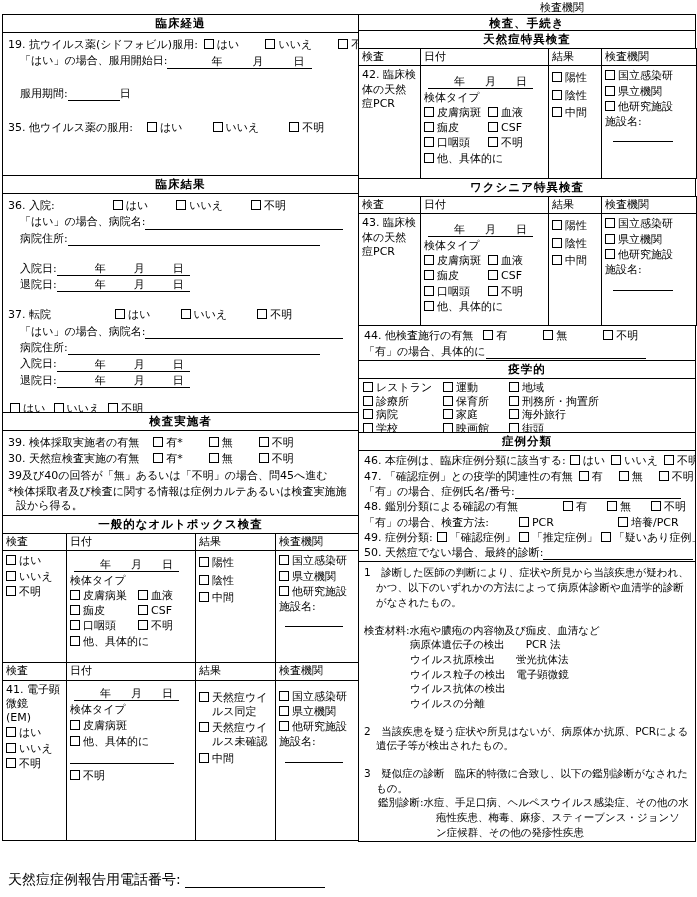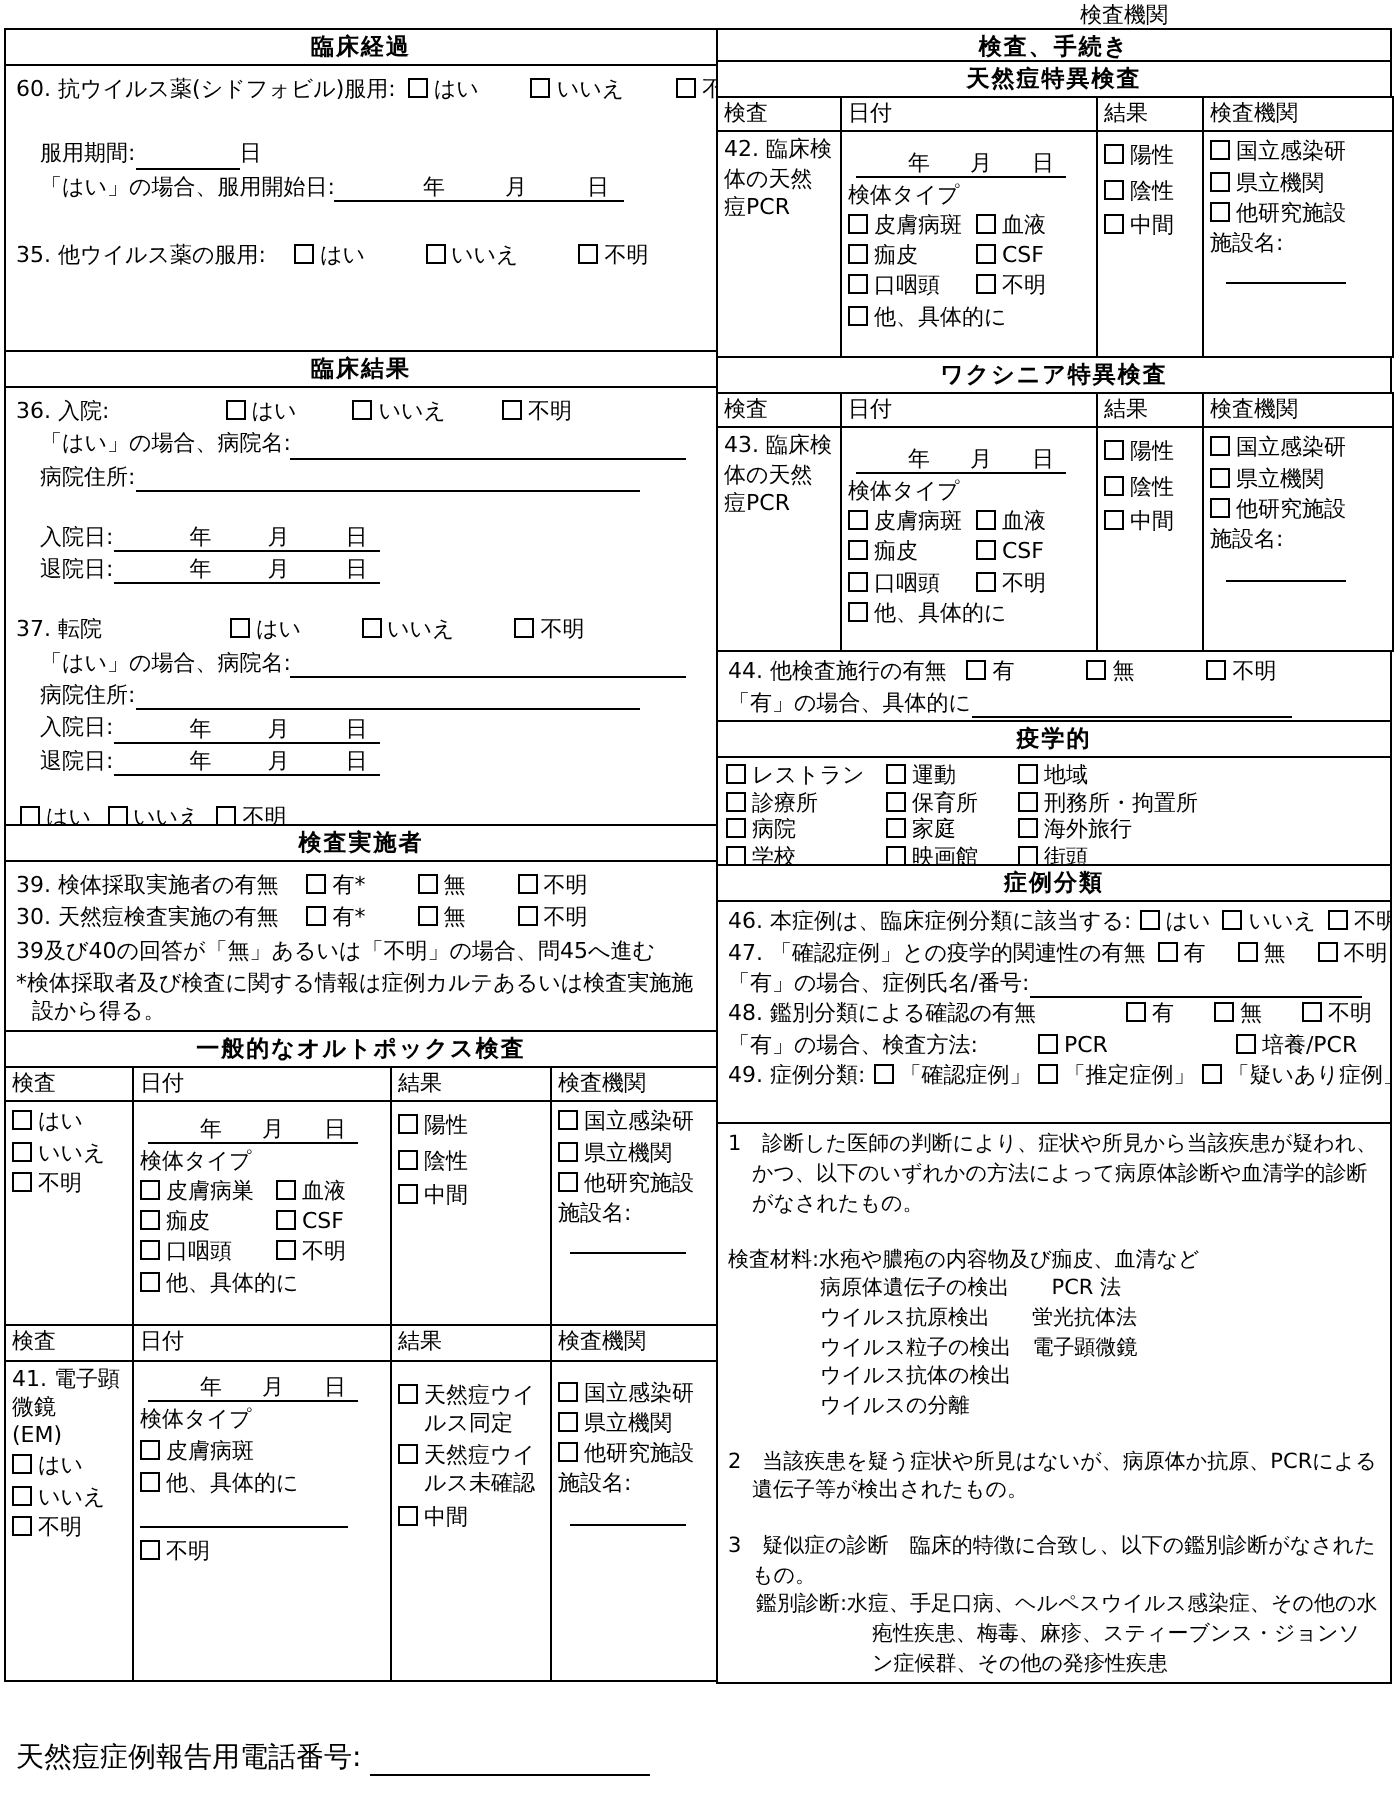--- a/index.html
+++ b/index.html
@@ -51,27 +51,27 @@
 
   <div class="caseno"><span>検査機関</span></div>
 
   <div class="formwrap">
 
     <div class="colL">
 
       <div class="box" style="height:162px">
         <div class="sec-title hdr">臨床経過</div>
         <div class="pad">
-          <div class="row"><span>60. 抗ウイルス薬(シドフォビル)服用:</span><span class="opts" style="gap:26px;margin-left:6px">
-                <span class="opt"><span class="cb"></span><span>はい</span></span>
-                <span class="opt"><span class="cb"></span><span>いいえ</span></span>
-                <span class="opt"><span class="cb"></span><span>不明</span></span>
-              </span></div>
+          <div class="row"><span>19. 抗ウイルス薬(シドフォビル)服用:</span><span class="opts" style="gap:26px;margin-left:6px">
+                <span class="opt"><span class="cb"></span><span>はい</span></span>
+                <span class="opt"><span class="cb"></span><span>いいえ</span></span>
+                <span class="opt"><span class="cb"></span><span>不明</span></span>
+              </span></div>
+          <div class="row ind"><span>「はい」の場合、服用開始日:</span><span class="dl"><span class="sp" style="width:44px"></span><i>年</i><span class="sp" style="width:30px"></span><i>月</i><span class="sp" style="width:30px"></span><i>日</i><span class="sp" style="width:8px"></span></span></div>
           <div class="row ind" style="margin-top:18px"><span>服用期間:</span><span class="blank" style="width:52px"></span><span>日</span></div>
-          <div class="row ind"><span>「はい」の場合、服用開始日:</span><span class="dl"><span class="sp" style="width:44px"></span><i>年</i><span class="sp" style="width:30px"></span><i>月</i><span class="sp" style="width:30px"></span><i>日</i><span class="sp" style="width:8px"></span></span></div>
           <div class="row" style="margin-top:20px"><span>35. 他ウイルス薬の服用:</span><span class="opts" style="gap:30px;margin-left:14px">
                 <span class="opt"><span class="cb"></span><span>はい</span></span>
                 <span class="opt"><span class="cb"></span><span>いいえ</span></span>
                 <span class="opt"><span class="cb"></span><span>不明</span></span>
               </span></div>
         </div>
       </div>
 
       <div class="box" style="height:238px">
         <div class="sec-title hdr">臨床結果</div>
@@ -336,20 +336,21 @@
                 <span class="opt"><span class="cb"></span><span>無</span></span>
                 <span class="opt"><span class="cb"></span><span>不明</span></span>
               </span>
             </div>
           <div class="row ind" style="margin:1px 0"><span>「有」の場合、検査方法:</span><span class="opt" style="margin-left:30px"><span class="cb"></span><span>PCR</span></span><span class="opt" style="margin-left:64px"><span class="cb"></span><span>培養/PCR</span></span></div>
           <div class="row" style="margin:1px 0"><span>49. 症例分類:</span><span class="opts" style="gap:3px;margin-left:4px">
                 <span class="opt"><span class="cb"></span><span>「確認症例」</span></span>
                 <span class="opt"><span class="cb"></span><span>「推定症例」</span></span>
                 <span class="opt"><span class="cb"></span><span>「疑いあり症例」</span></span>
               </span></div>
+          <div class="row" style="margin:1px 0"><span>50. 天然痘でない場合、最終的診断:</span><span class="blank" style="width:150px"></span></div>
         </div>
       </div>
 
       <div class="box" style="height:281px">
         <div class="notes">
           <p>1　診断した医師の判断により、症状や所見から当該疾患が疑われ、かつ、以下のいずれかの方法によって病原体診断や血清学的診断がなされたもの。</p>
           <div class="gap"></div>
           <div>検査材料:水疱や膿疱の内容物及び痂皮、血清など</div>
           <div class="mat">病原体遺伝子の検出　　PCR 法</div>
           <div class="mat">ウイルス抗原検出　　蛍光抗体法</div>

